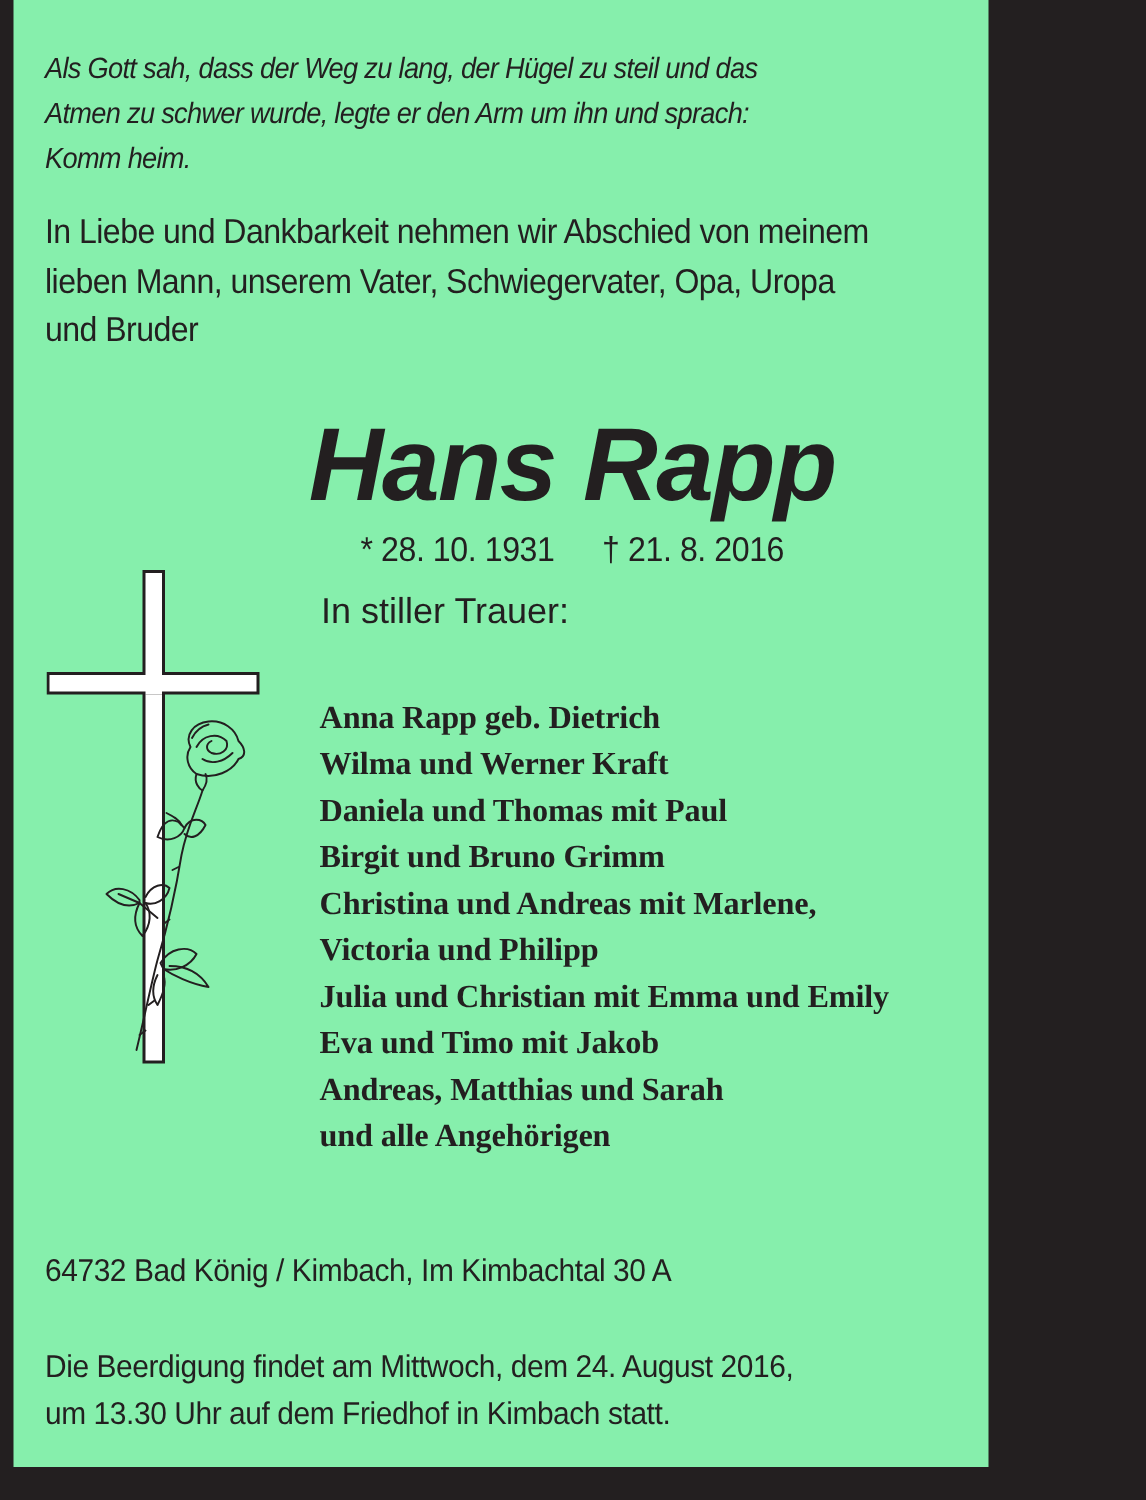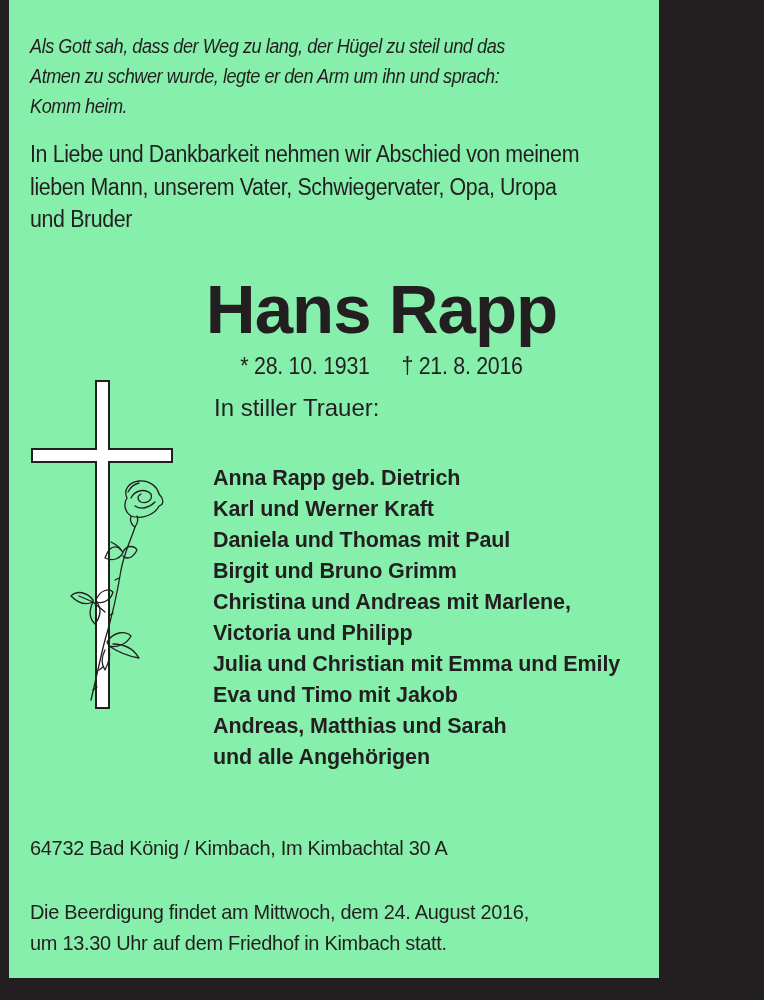--- a/index.html
+++ b/index.html
@@ -35,20 +35,21 @@
     transform: scaleX(0.93);
     transform-origin: left top;
   }
   .name {
     left: 0; width: 745px; top: 270px;
     text-align: center;
     font-weight: bold;
     font-size: 69px;
     line-height: 80px;
     letter-spacing: -1px;
+    font-style: italic;
   }
   .dates {
     left: 0; width: 745px; top: 351px;
     text-align: center;
     font-size: 23px;
     line-height: 30px;
     letter-spacing: -0.3px;
     transform: scaleX(0.93);
     transform-origin: center top;
   }
@@ -60,21 +61,21 @@
     line-height: 30px;
   }
   .mourners {
     left: 204px; top: 463px;
     font-weight: bold;
     font-size: 21.5px;
     line-height: 31px;
     letter-spacing: -0.1px;
     margin: 0; padding: 0; list-style: none;
   }
-  .mourners li { margin: 0; padding: 0; }
+  .mourners li { margin: 0; padding: 0; font-family: Liberation Serif, serif; }
   .address {
     left: 21px; top: 833px;
     font-size: 21px;
     line-height: 30px;
     letter-spacing: -0.3px;
     transform: scaleX(0.95);
     transform-origin: left top;
   }
   .funeral {
     left: 21px; top: 896px;
@@ -146,21 +147,21 @@
       <path d="M78 236 L82 233"></path>
       <path d="M68 290 L72 287"></path>
       <path d="M62 310 L66 307"></path>
     </g>
   </svg>
 
   <div class="abs trauer-label">In stiller Trauer:</div>
 
   <ul class="abs mourners">
     <li>Anna Rapp geb. Dietrich</li>
-    <li>Karl und Werner Kraft</li>
+    <li>Wilma und Werner Kraft</li>
     <li>Daniela und Thomas mit Paul</li>
     <li>Birgit und Bruno Grimm</li>
     <li>Christina und Andreas mit Marlene,</li>
     <li>Victoria und Philipp</li>
     <li>Julia und Christian mit Emma und Emily</li>
     <li>Eva und Timo mit Jakob</li>
     <li>Andreas, Matthias und Sarah</li>
     <li>und alle Angehörigen</li>
   </ul>
 

